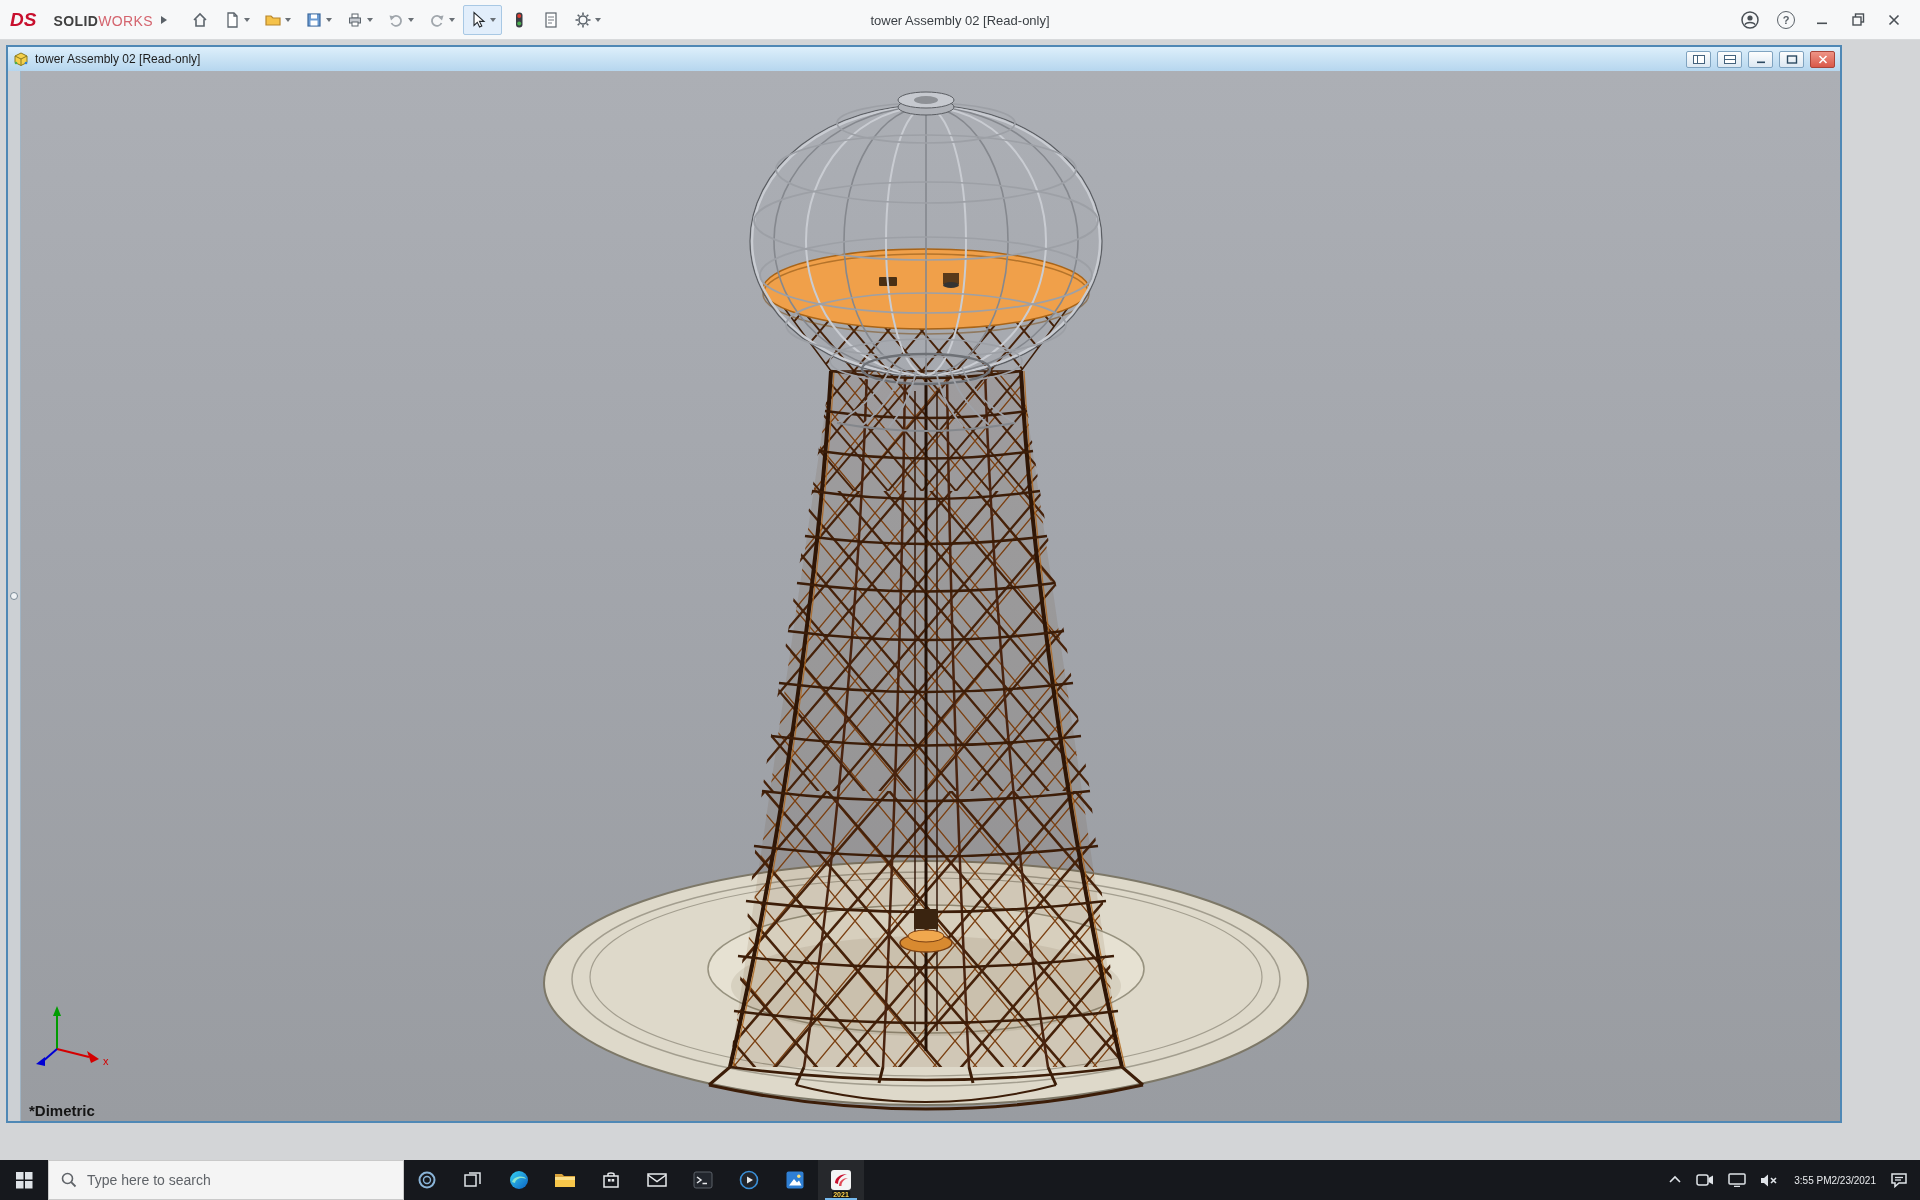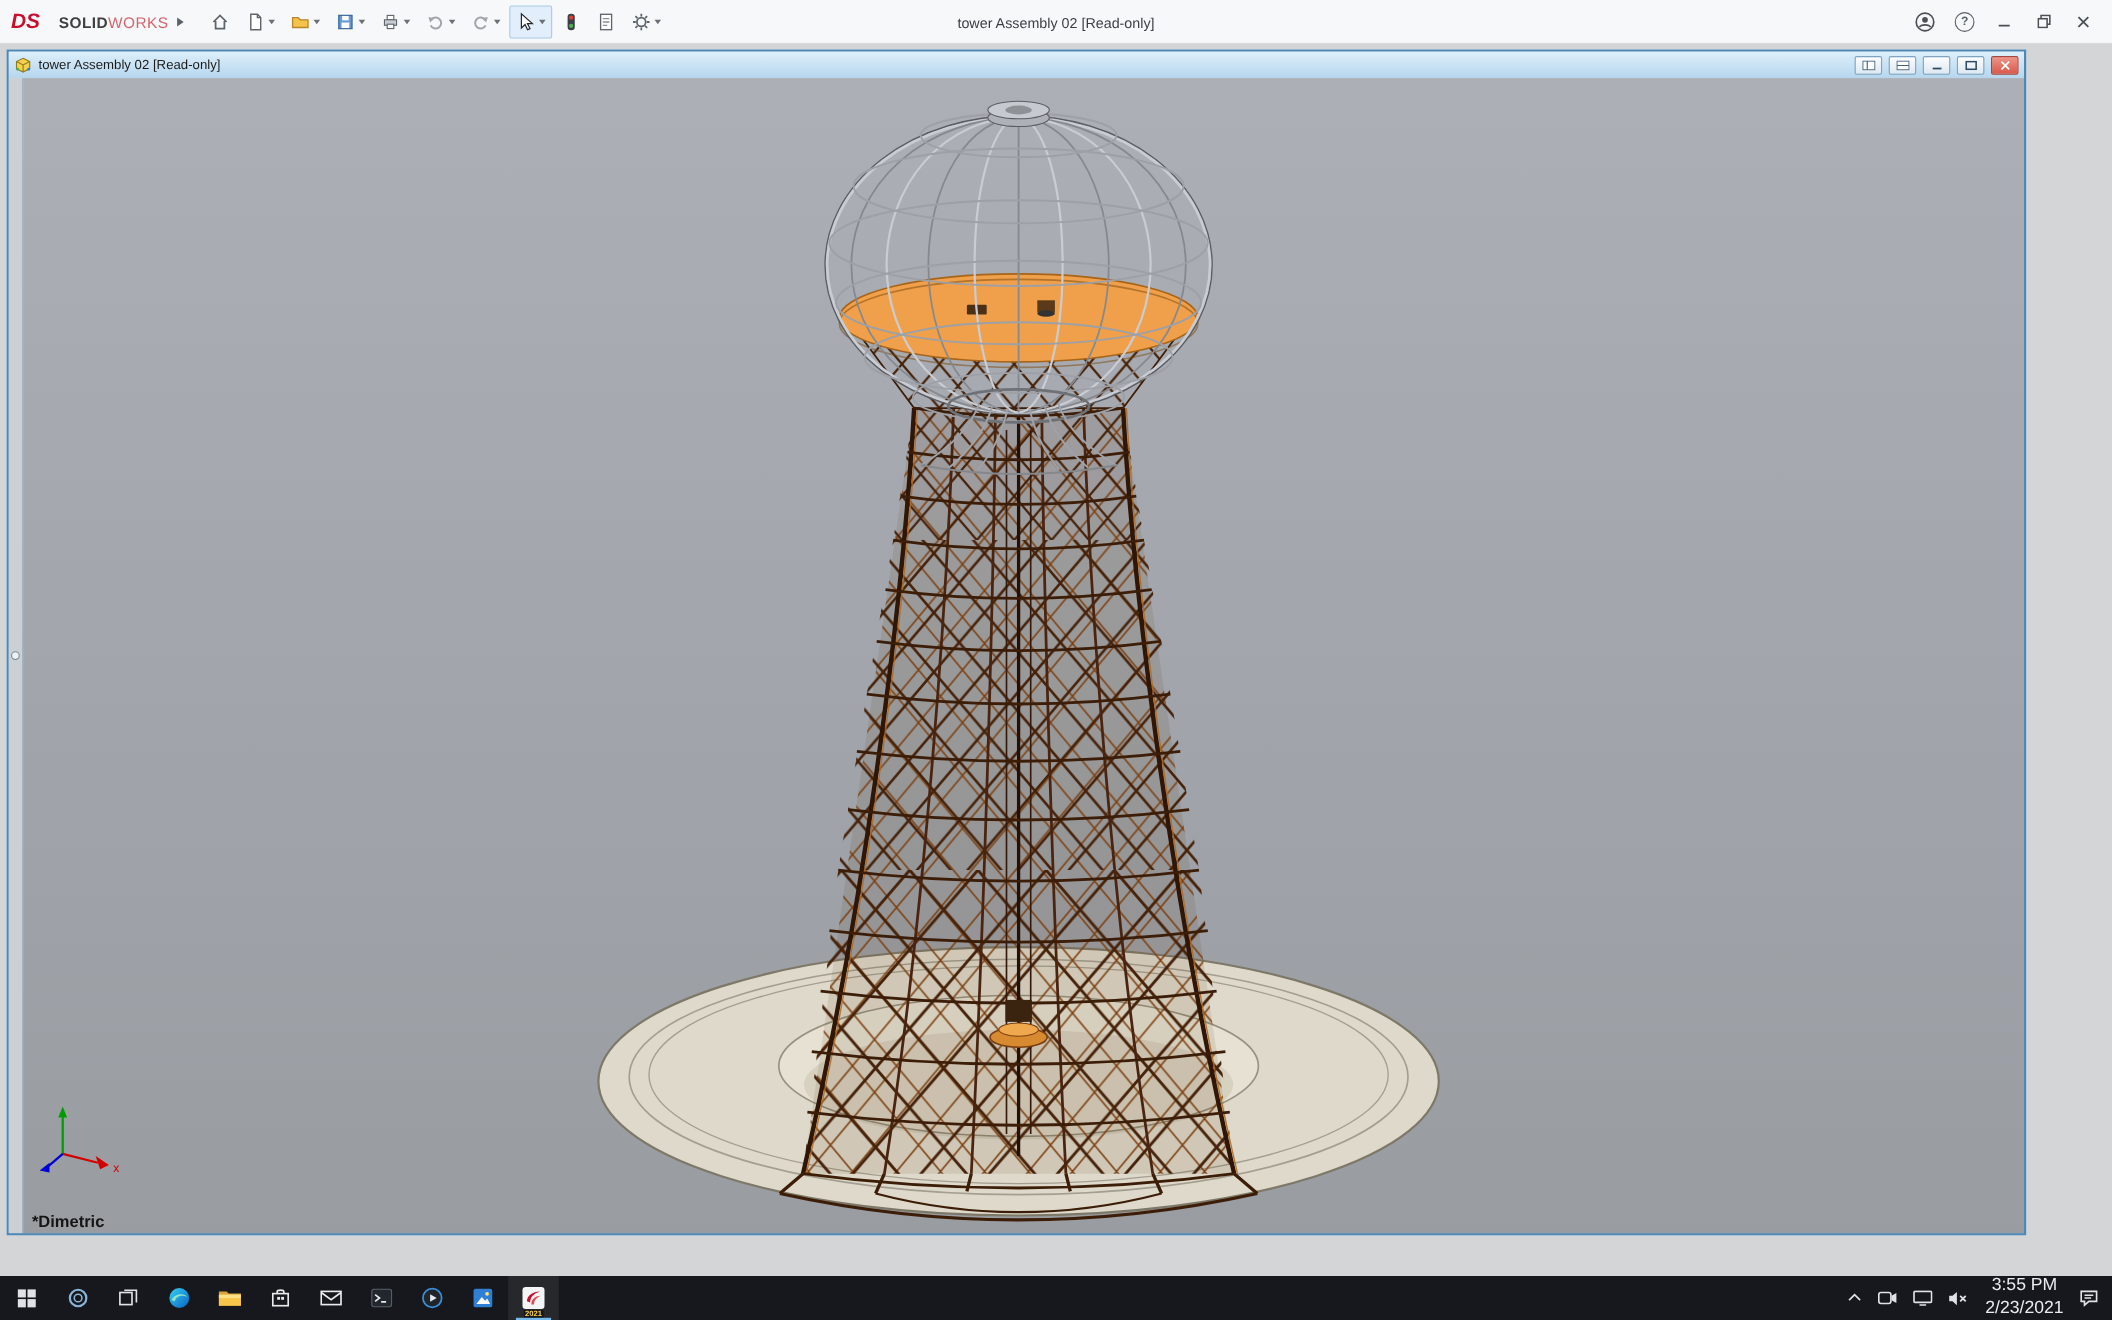--- a/index.html
+++ b/index.html
@@ -42,21 +42,21 @@
   .tb-search{width:356px;background:#f4f4f4;border:1px solid #c9c9c9;display:flex;align-items:center;gap:10px;padding:0 12px}
   .tb-search input{flex:1;border:none;outline:none;background:transparent;font-family:"Liberation Sans",sans-serif;font-size:14px;color:#333}
   .tb-search input::placeholder{color:#5f6368}
   .tb-icon{width:46px;display:flex;align-items:center;justify-content:center;position:relative}
   .tb-icon.active{background:rgba(255,255,255,.07)}
   .tb-icon.active::after{content:"";position:absolute;left:7px;right:7px;bottom:0;height:2px;background:#76b9ed}
   .badge2021{position:absolute;bottom:1px;left:50%;transform:translateX(-50%);font-size:7px;font-weight:bold;color:#ffd24a;background:rgba(0,0,0,.45);padding:0 1px;line-height:8px}
   .tb-spacer{flex:1}
   .tray{display:flex;align-items:center;gap:14px;padding:0 12px}
   .tray .titem{display:flex;align-items:center;justify-content:center}
-  .clock{display:flex;flex-direction:column;align-items:center;justify-content:center;font-size:16px;line-height:1.3;color:#e9ebee}
+  .clock{display:flex;align-items:center;justify-content:center;font-size:10px;line-height:1.3;color:#e9ebee}
 </style>
 </head>
 <body>
 
 <div class="appbar">
   <div class="logo">
     <span class="logo-ds">DS</span>
       <span class="logo-solid">SOLID</span>
       <span class="logo-works">WORKS</span>
   </div>
@@ -375,20 +375,27 @@
 
 <div class="taskbar">
   <div class="tb-start">
     <svg width="17" height="17">
         <rect x="0" y="0" width="7.5" height="7.5" fill="#dfe3e8"></rect>
         <rect x="9" y="0" width="7.5" height="7.5" fill="#dfe3e8"></rect>
         <rect x="0" y="9" width="7.5" height="7.5" fill="#dfe3e8"></rect>
         <rect x="9" y="9" width="7.5" height="7.5" fill="#dfe3e8"></rect>
       </svg>
   </div>
+  <div class="tb-search">
+    <svg width="16" height="16">
+        <circle cx="6.5" cy="6.5" r="5" fill="none" stroke="#5f6368" stroke-width="1.6"></circle>
+        <line x1="10.2" y1="10.2" x2="14.5" y2="14.5" stroke="#5f6368" stroke-width="1.8"></line>
+      </svg>
+    <input type="text" placeholder="Type here to search" style="">
+  </div>
   <div class="tb-icon">
     <svg width="20" height="20">
         <circle cx="10" cy="10" r="7.5" fill="none" stroke="#8ab4d8" stroke-width="2"></circle>
         <circle cx="10" cy="10" r="3.5" fill="none" stroke="#8ab4d8" stroke-width="1.4"></circle>
       </svg>
   </div>
   <div class="tb-icon">
     <svg width="18" height="18">
         <rect x="1" y="4" width="11" height="11" fill="none" stroke="#dfe3e8" stroke-width="1.5"></rect>
         <path d="M5,2 H16 V13" fill="none" stroke="#dfe3e8" stroke-width="1.5"></path>

